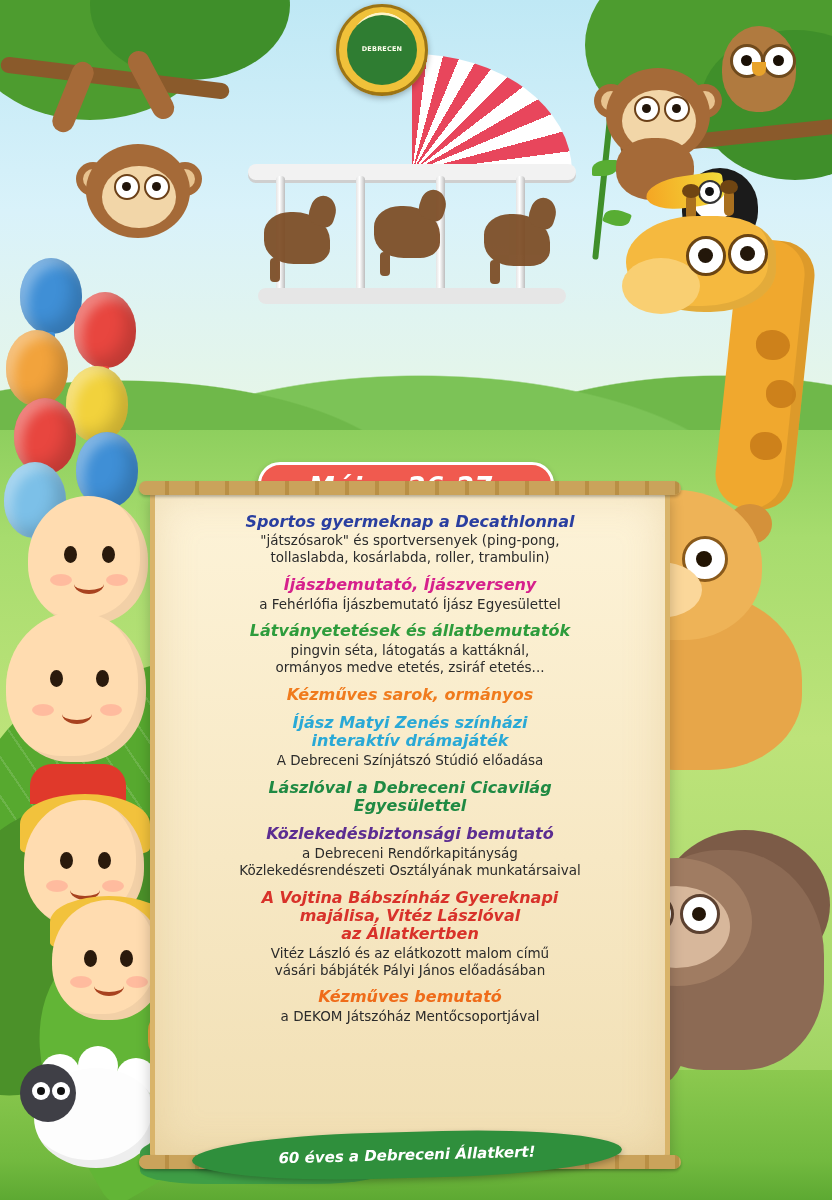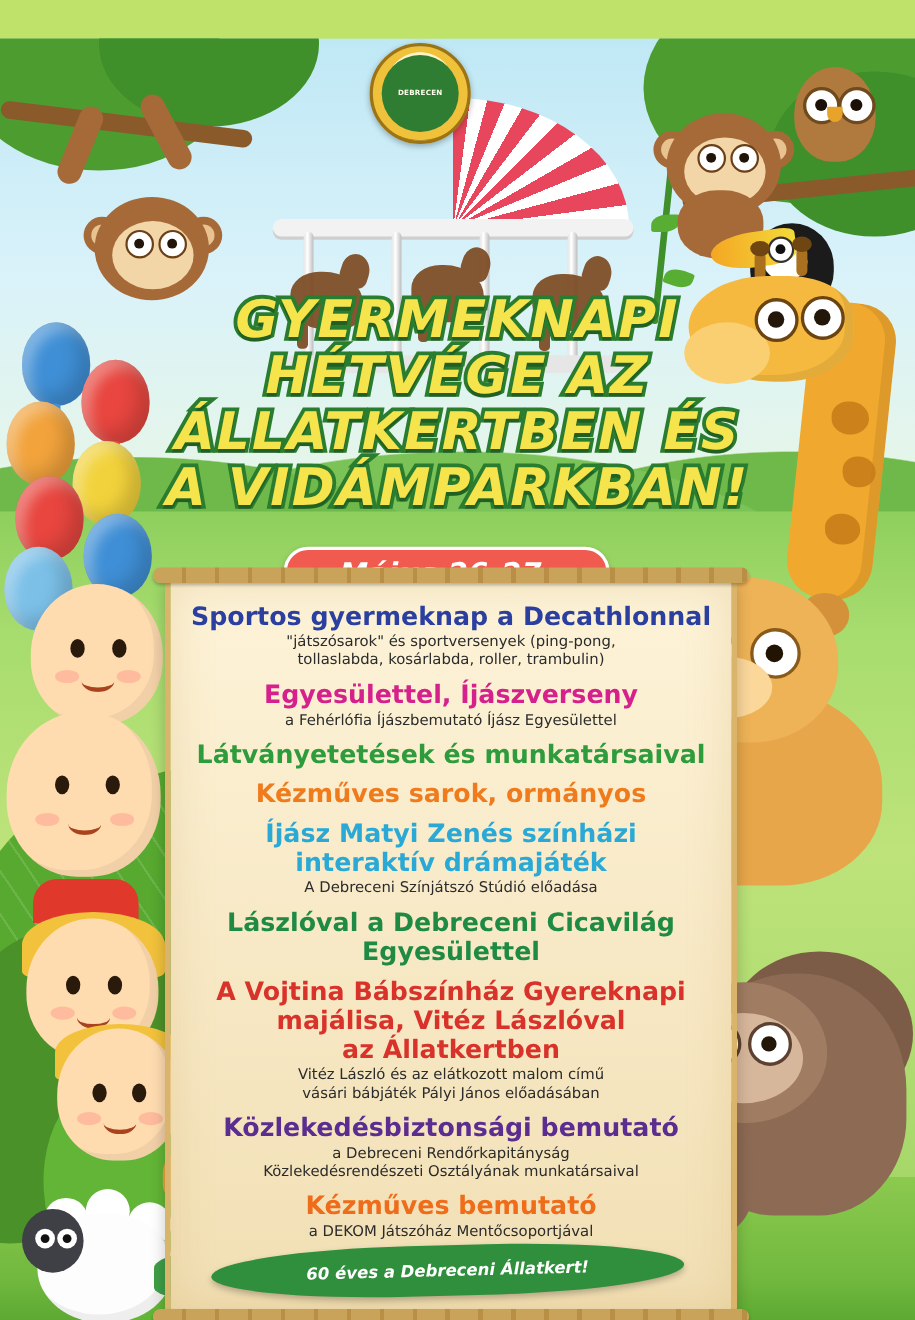--- a/index.html
+++ b/index.html
@@ -1,21 +1,21 @@
 <!DOCTYPE html>
 <html lang="hu"><head>
 <meta charset="utf-8">
 <style>
   html,body{margin:0;padding:0;}
   body{
     width:832px;height:1200px;overflow:hidden;position:relative;
     font-family:"DejaVu Sans", sans-serif;
     background:#bfe26b;
   }
-  .poster{position:absolute;inset:0;overflow:hidden;margin-top:35px;}
+  .poster{position:absolute;inset:0;overflow:hidden;}
 
   
   .sky{
     position:absolute;left:0;top:0;width:832px;height:470px;
     background:linear-gradient(#bfe8f5 0%, #d9f2fa 45%, #eaf7e2 100%);
   }
   .hills{
     position:absolute;left:0;top:330px;width:832px;height:180px;
     background:
       radial-gradient(ellipse 300px 120px at 120px 170px, #6fb84a 0 99%, transparent 100%),
@@ -124,21 +124,21 @@
     content:"";position:absolute;left:-16px;top:-14px;width:542px;height:14px;
     background:repeating-linear-gradient(90deg,#caa35b 0 26px,#b98f45 26px 30px);
     border-radius:7px;box-shadow:0 2px 3px rgba(0,0,0,.25);
   }
   .panel:after{
     content:"";position:absolute;left:-16px;bottom:-14px;width:542px;height:14px;
     background:repeating-linear-gradient(90deg,#caa35b 0 26px,#b98f45 26px 30px);
     border-radius:7px;box-shadow:0 2px 3px rgba(0,0,0,.25);
   }
   .prog{position:absolute;left:18px;top:18px;width:474px;text-align:center;}
-  .p-head{font-weight:bold;font-size:23px;line-height:1.15;margin:0 0 1px 0;}
+  .p-head{font-weight:bold;font-size:16px;line-height:1.15;margin:0 0 1px 0;font-style:italic;}
   .p-sub{font-size:13.5px;color:#2b2b2b;line-height:1.25;margin:0 0 10px 0;}
   .p-block{margin-bottom:9px;}
   .c-blue{color:#2a3fa0;}
   .c-magenta{color:#d6208c;}
   .c-green{color:#2e9c3c;}
   .c-orange{color:#f07b1d;}
   .c-cyan{color:#2aa9d6;}
   .c-darkgreen{color:#1f8a43;}
   .c-red{color:#d8322a;}
   .c-purple{color:#5c2d91;}
@@ -454,79 +454,75 @@
 
   <div class="animal croc">
     <div class="cr-body"></div>
     <div class="cr-head"></div>
     <div class="cr-jaw"></div>
     <div class="cr-eye">
         <i></i>
       </div>
   </div>
 
-  <div class="title-block">
-    <div class="title-line tl1">GYERMEKNAPI</div>
-    <div class="title-line tl2">HÉTVÉGE AZ</div>
-    <div class="title-line tl3">ÁLLATKERTBEN ÉS</div>
-    <div class="title-line tl4">A VIDÁMPARKBAN!</div>
-  </div>
 
   <div class="date-ribbon">Május 26-27.</div>
 
   <div class="panel">
     <div class="prog">
 
       <div class="p-block">
         <div class="p-head c-blue">Sportos gyermeknap a Decathlonnal</div>
         <div class="p-sub" style="white-space:pre-line">"játszósarok" és sportversenyek (ping-pong,
 tollaslabda, kosárlabda, roller, trambulin)</div>
       </div>
 
       <div class="p-block">
-        <div class="p-head c-magenta">Egyesülettel, Íjászverseny</div>
+        <div class="p-head c-magenta">Íjászbemutató, Íjászverseny</div>
         <div class="p-sub" style="white-space:pre-line">a Fehérlófia Íjászbemutató Íjász Egyesülettel</div>
       </div>
 
       <div class="p-block">
-        <div class="p-head c-green">Látványetetések és munkatársaival</div>
+        <div class="p-head c-green">Látványetetések és állatbemutatók</div>
+        <div class="p-sub" style="white-space:pre-line">pingvin séta, látogatás a kattáknál,
+ormányos medve etetés, zsiráf etetés...</div>
       </div>
 
       <div class="p-block">
         <div class="p-head c-orange">Kézműves sarok, ormányos</div>
         <div class="p-sub" style="white-space:pre-line"></div>
       </div>
 
       <div class="p-block">
         <div class="p-head c-cyan" style="white-space:pre-line">Íjász Matyi Zenés színházi
 interaktív drámajáték</div>
         <div class="p-sub" style="white-space:pre-line">A Debreceni Színjátszó Stúdió előadása</div>
       </div>
 
       <div class="p-block">
         <div class="p-head c-darkgreen" style="white-space:pre-line">Lászlóval a Debreceni Cicavilág
 Egyesülettel</div>
         <div class="p-sub" style="white-space:pre-line"></div>
+      </div>
+
+      <div class="p-block">
+        <div class="p-head c-purple">Közlekedésbiztonsági bemutató</div>
+        <div class="p-sub" style="white-space:pre-line">a Debreceni Rendőrkapitányság
+Közlekedésrendészeti Osztályának munkatársaival</div>
       </div>
 
       <div class="p-block">
         <div class="p-head c-red" style="white-space:pre-line">A Vojtina Bábszínház Gyereknapi
 majálisa, Vitéz Lászlóval
 az Állatkertben</div>
         <div class="p-sub" style="white-space:pre-line">Vitéz László és az elátkozott malom című
 vásári bábjáték Pályi János előadásában</div>
       </div>
 
       <div class="p-block">
-        <div class="p-head c-purple">Közlekedésbiztonsági bemutató</div>
-        <div class="p-sub" style="white-space:pre-line">a Debreceni Rendőrkapitányság
-Közlekedésrendészeti Osztályának munkatársaival</div>
-      </div>
-
-      <div class="p-block">
         <div class="p-head c-orange2">Kézműves bemutató</div>
         <div class="p-sub" style="white-space:pre-line">a DEKOM Játszóház Mentőcsoportjával</div>
       </div>
 
     </div>
   </div>
 
   <div class="bottom-banner">60 éves a Debreceni Állatkert!</div>
 
 </div>

